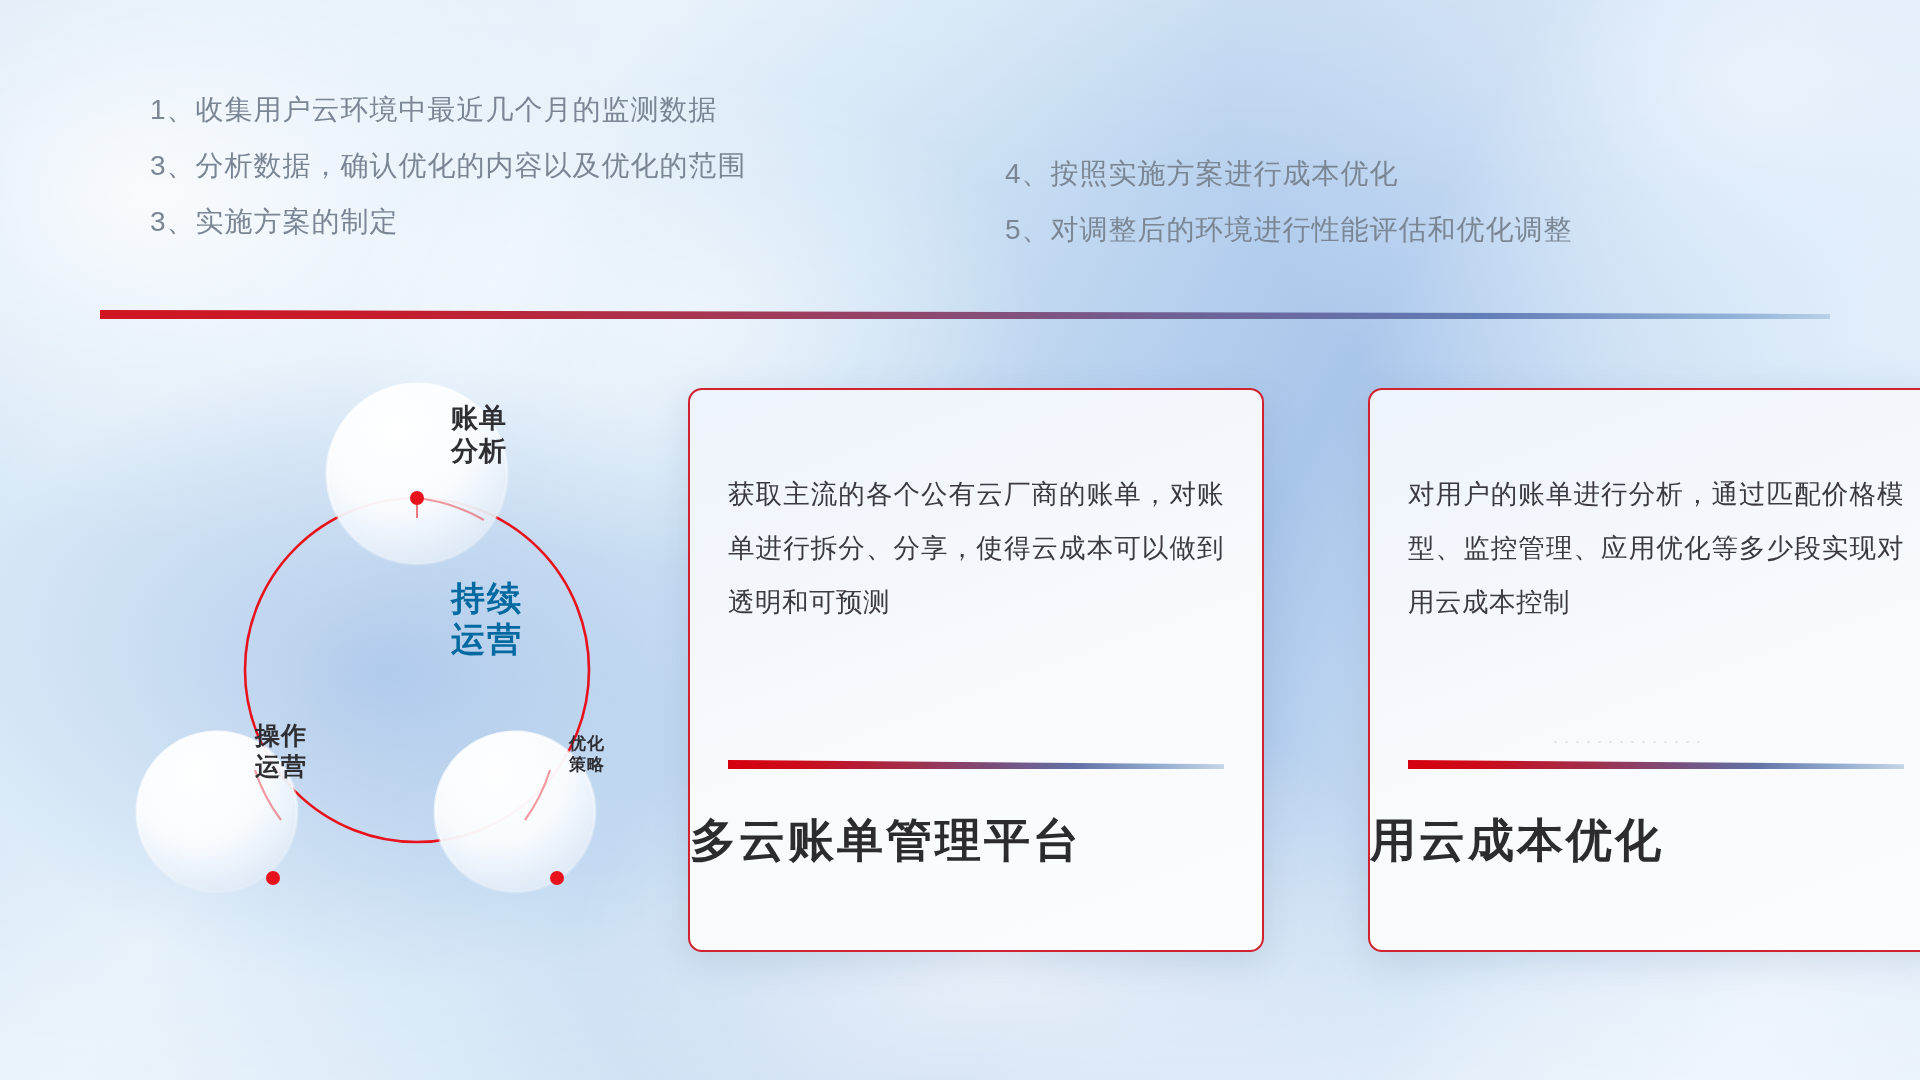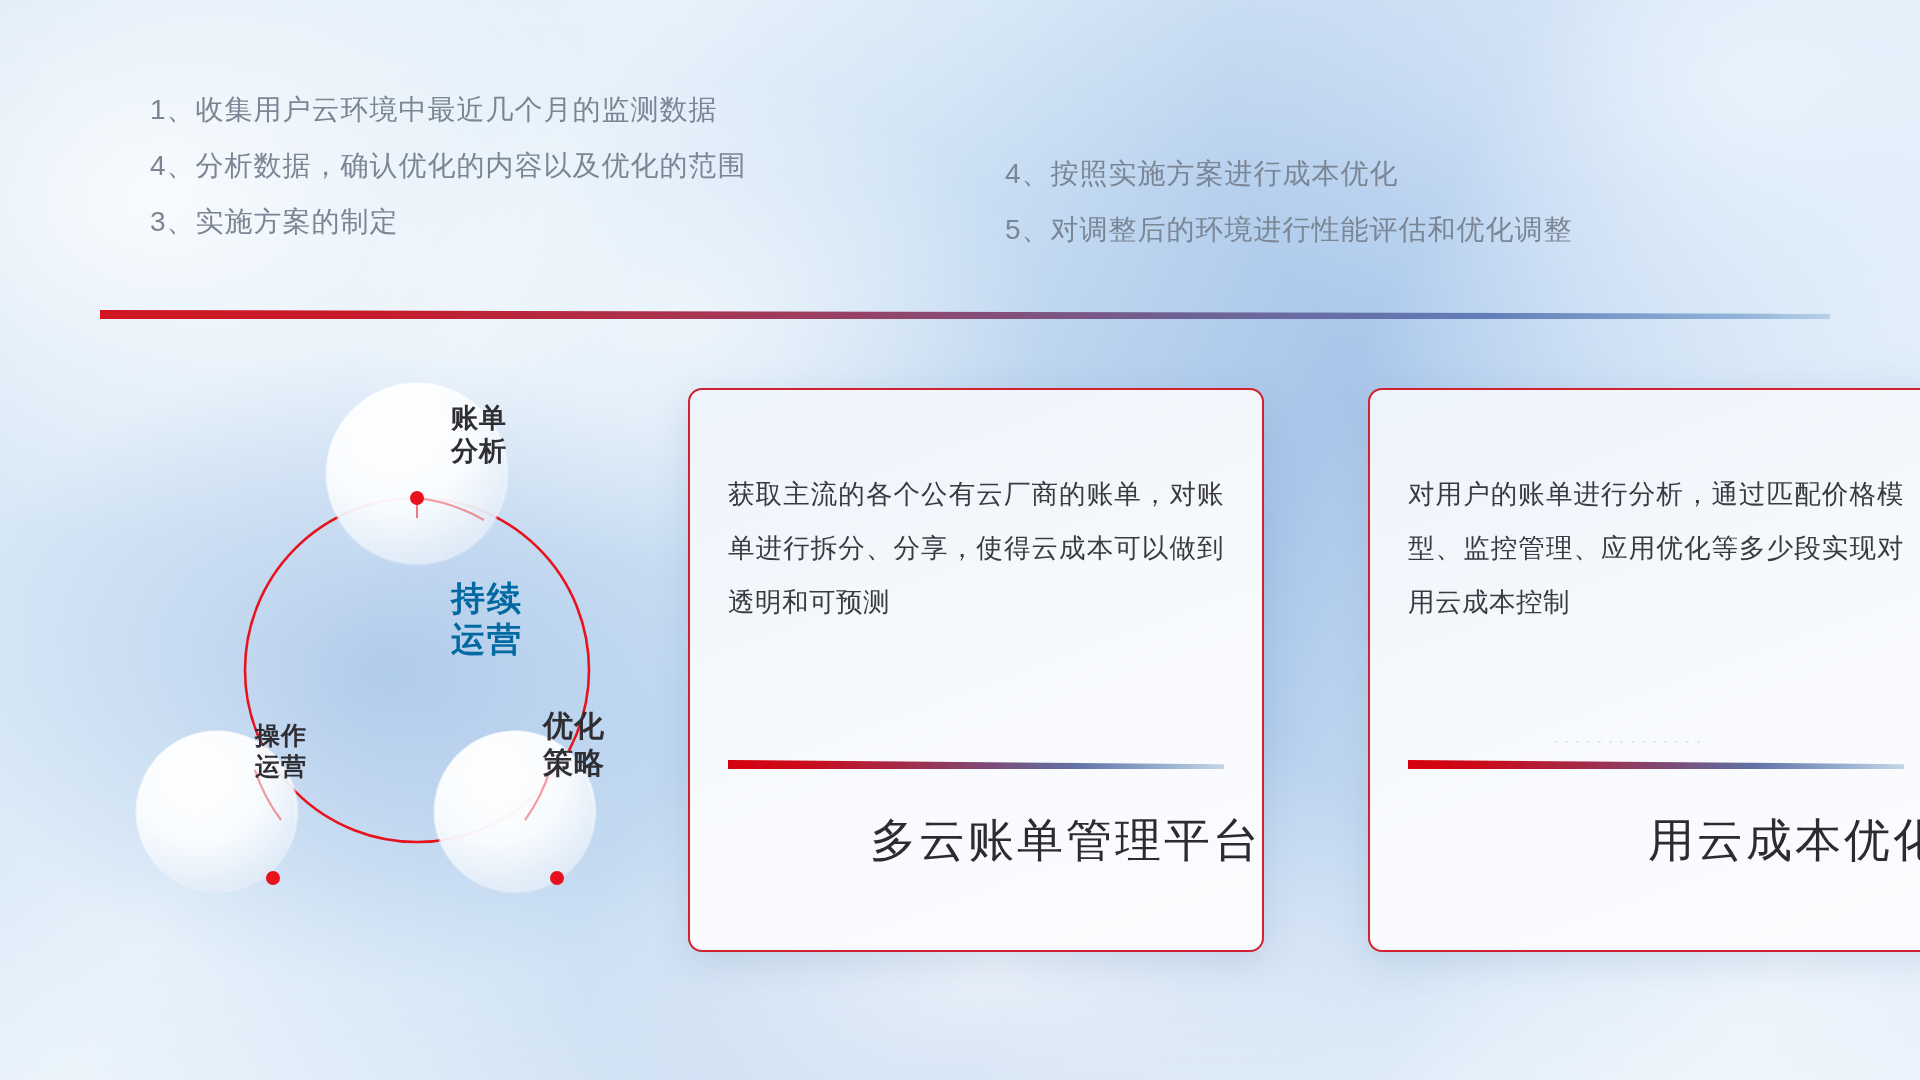--- a/index.html
+++ b/index.html
@@ -67,21 +67,21 @@
   #venn{position:absolute;left:95px;top:350px;width:560px;height:600px;}
   #venn svg{position:absolute;left:0;top:0;}
 
   .venn-label{
     position:absolute;text-align:right;color:#2e2e33;
     font-weight:700;line-height:1.22;letter-spacing:1px;
     pointer-events:none;
   }
   #label-billing{left:232px;top:52px;width:180px;font-size:27px;}
   #label-ops{left:32px;top:370px;width:180px;font-size:25px;}
-  #label-strategy{left:330px;top:358px;width:180px;font-size:30px;}
+  #label-strategy{left:330px;top:384px;width:180px;font-size:17px;}
   #label-center{
     left:218px;top:228px;width:210px;font-size:34px;
     color:#0369a1;font-weight:800;line-height:1.22;letter-spacing:2px;
   }
 
   
   .card{
     position:absolute;top:388px;width:572px;height:560px;
     border:2px solid #d0232f;border-radius:14px;
     background:linear-gradient(160deg,#eef4fb 0%,#f3f7fc 30%,#f8fafd 58%,#fbfcfe 100%);
@@ -98,22 +98,22 @@
     font-size:26.5px;color:#3a3a40;line-height:2.03;
     letter-spacing:.5px;text-align:justify;text-align-last:left;
     font-weight:400;
   }
   .card-divider{
     position:absolute;left:38px;top:370px;width:496px;height:9px;
     background:linear-gradient(90deg,#d5000f 0%,#cc0a19 14%,#a32c4a 36%,#7a4e7c 54%,#6271a6 70%,#8fa9cd 86%,#c6d6e7 100%);
     clip-path:polygon(0 0, 100% 46%, 100% 100%, 0 100%);
   }
   .card-title{
-    position:absolute;left:0;right:0;top:420px;text-align:right;
-    font-size:46px;font-weight:400;color:#2b2b30;letter-spacing:3px;
+    position:absolute;left:0;right:0;top:420px;text-align:left;
+    font-size:46px;font-weight:700;color:#2b2b30;letter-spacing:3px;
   }
 
   
   .card-dots{
     position:absolute;left:180px;top:348px;width:150px;height:8px;
     background-image:radial-gradient(circle, rgba(140,160,185,.45) 1px, transparent 1.3px);
     background-size:11px 8px;opacity:.55;
   }
 </style>
 </head>
@@ -127,21 +127,21 @@
   <div class="bg-layer bg-glow-d"></div>
   <div class="bg-layer bg-glow-e"></div>
   <div class="bg-layer bg-glow-f"></div>
   <div class="bg-layer bg-vign"></div>
 </div>
 
 <div id="bullets">
 
   <div class="bullet-col" id="bullet-col-left">
     <div class="bullet-line">1、收集用户云环境中最近几个月的监测数据</div>
-    <div class="bullet-line">4、分析数据，确认优化的内容以及优化的范围</div>
+    <div class="bullet-line">3、分析数据，确认优化的内容以及优化的范围</div>
     <div class="bullet-line">3、实施方案的制定</div>
   </div>
 
   <div class="bullet-col" id="bullet-col-right">
     <div class="bullet-line">4、按照实施方案进行成本优化</div>
     <div class="bullet-line">5、对调整后的环境进行性能评估和优化调整</div>
   </div>
 
 </div>
 

